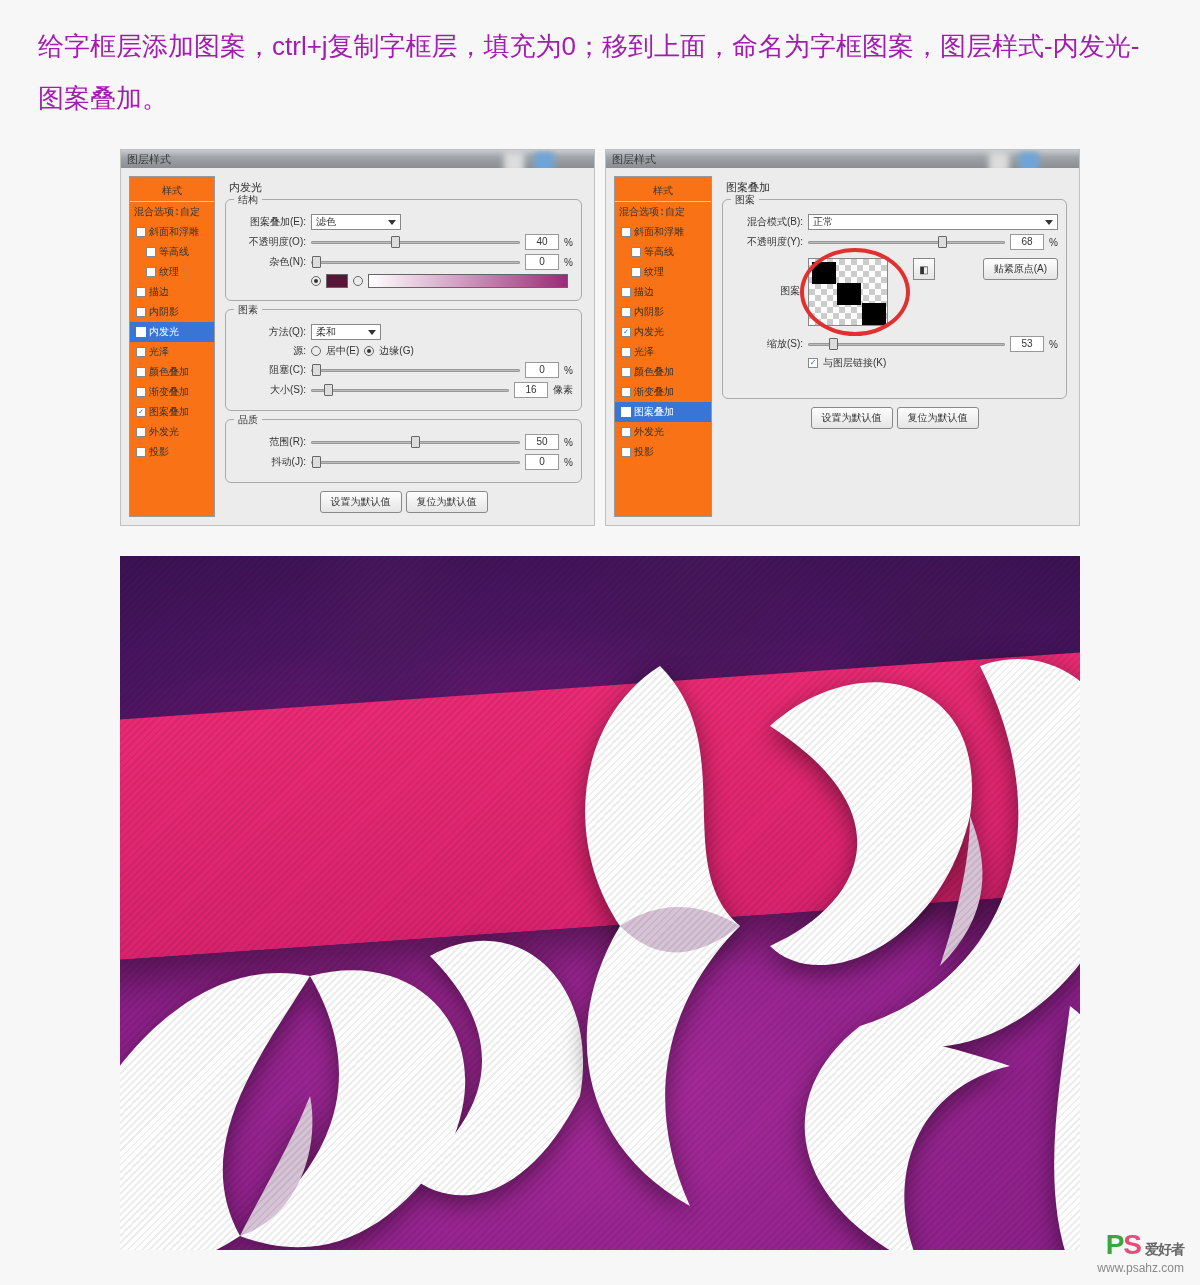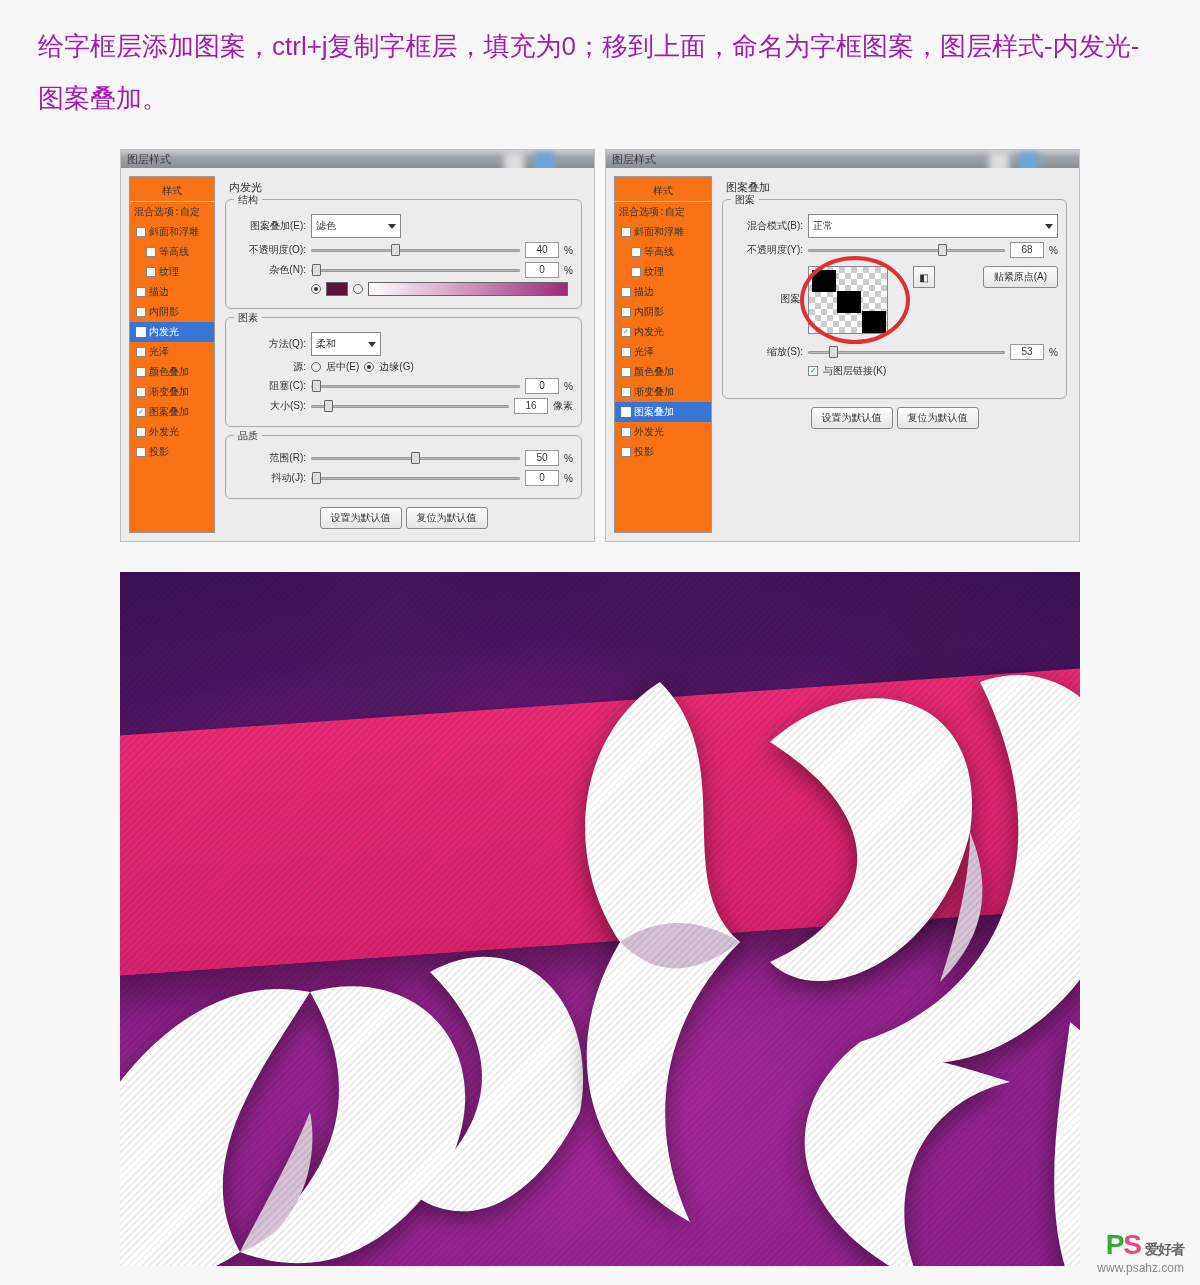--- a/index.html
+++ b/index.html
@@ -133,21 +133,21 @@
   .val {
     width: 34px;
     height: 16px;
     border: 1px solid #999;
     background: #fff;
     text-align: center;
     line-height: 14px;
     font-size: 10px;
   }
   .dd {
-    height: 24px;
+    height: 16px;
     border: 1px solid #888;
     background: #fff;
     display: flex;
     align-items: center;
     padding: 0 4px;
     gap: 4px;
   }
   .dd .arrow {
     width: 0; height: 0;
     border-left: 4px solid transparent;

